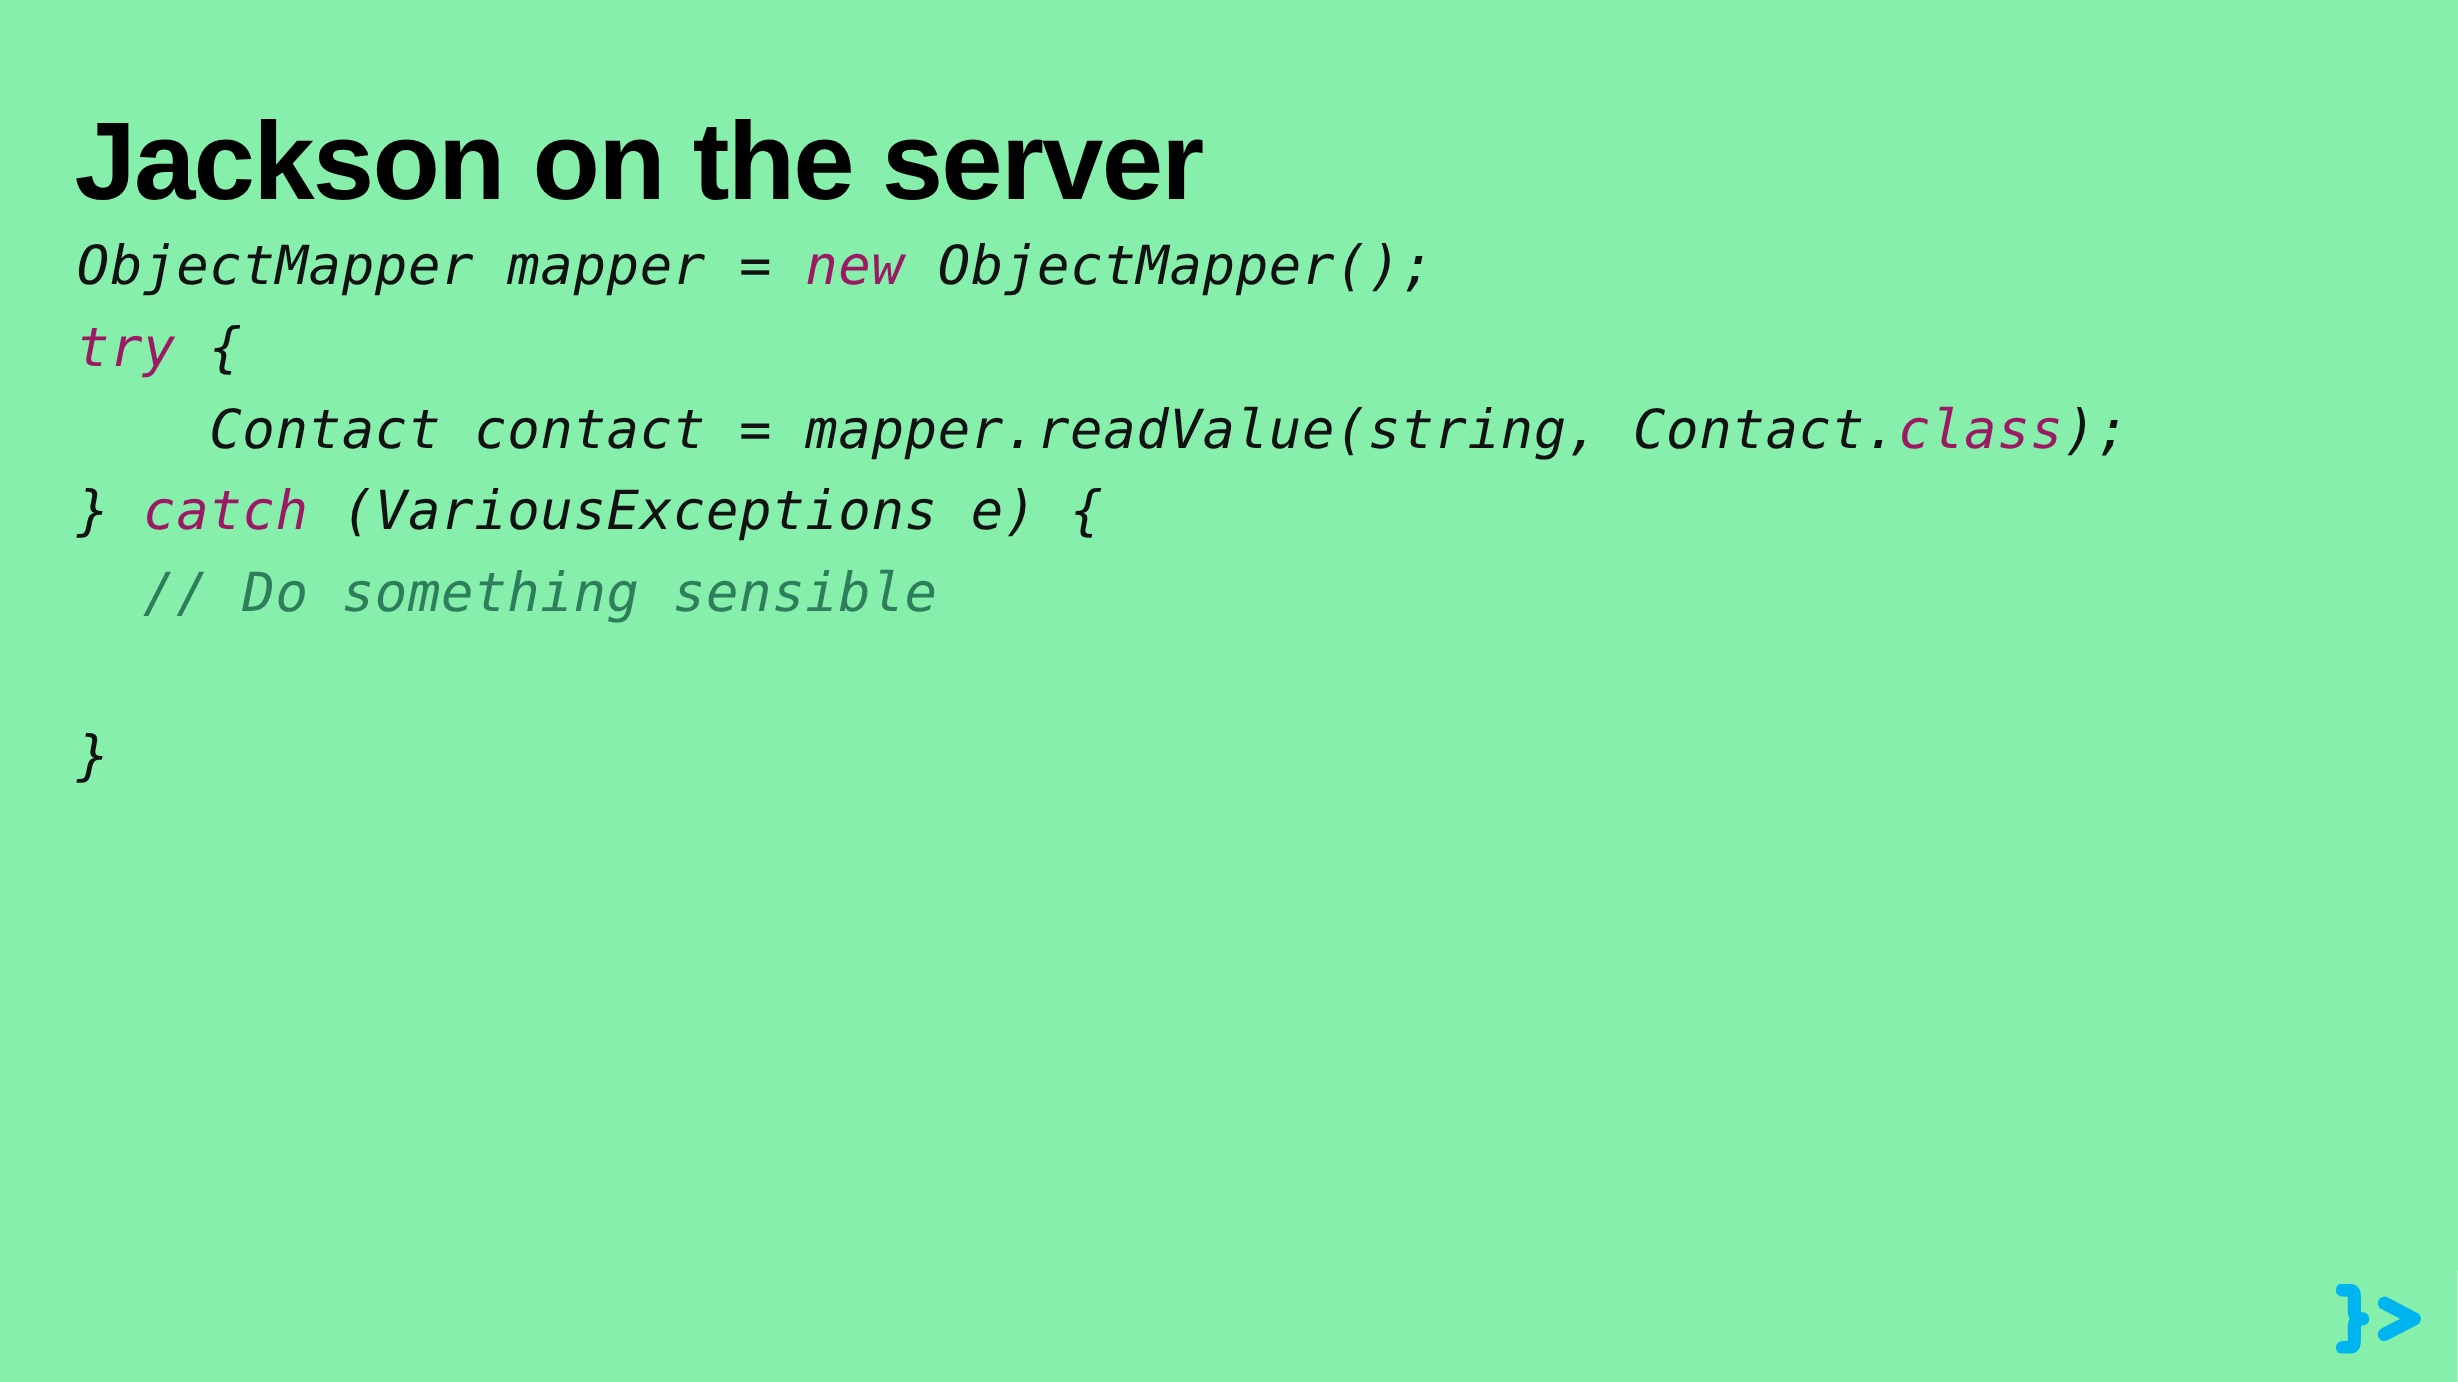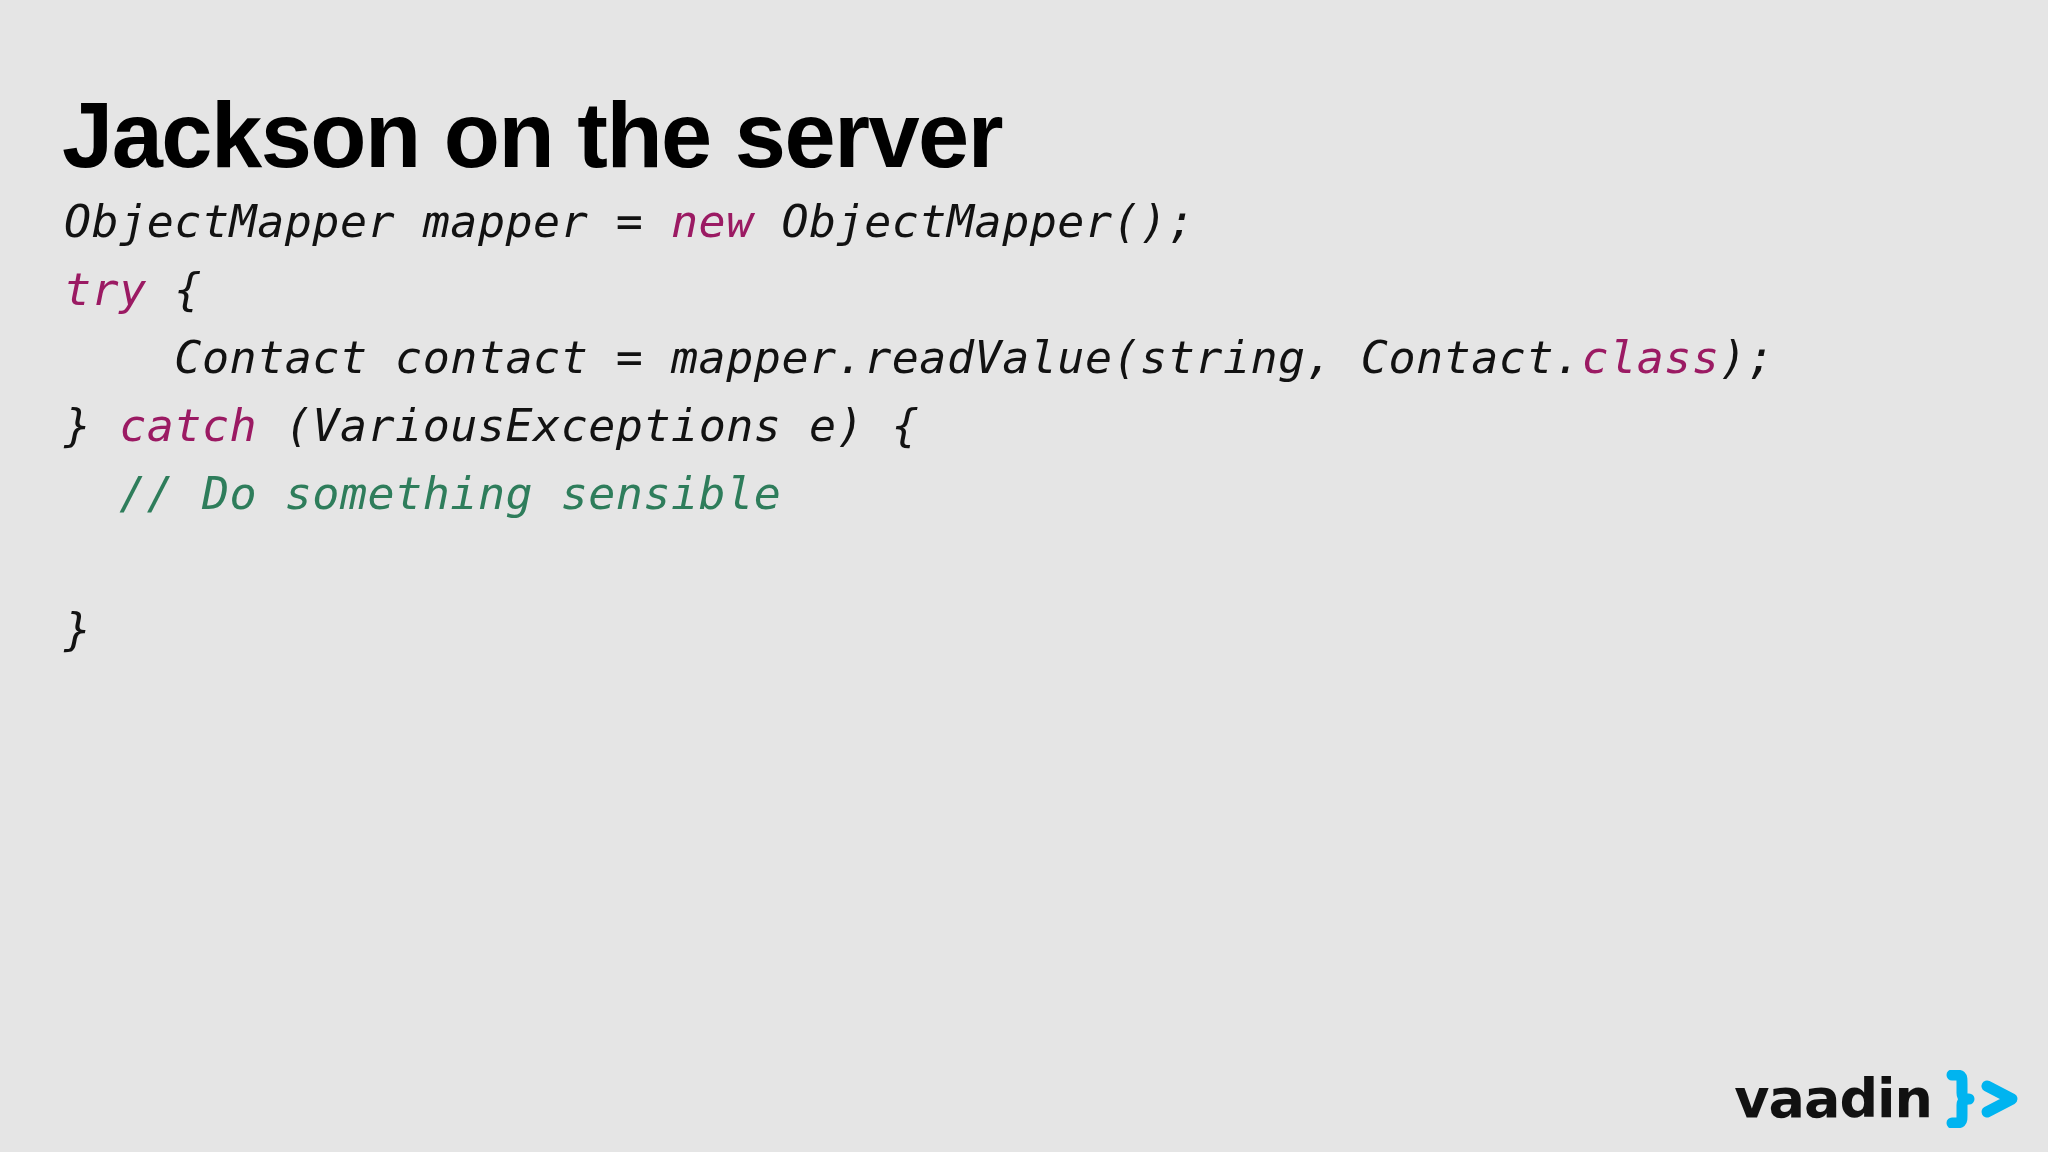--- a/index.html
+++ b/index.html
@@ -12,21 +12,21 @@
     height: 1152px;
     position: relative;
     overflow: hidden;
     font-family: "Liberation Sans", sans-serif;
     -webkit-font-smoothing: antialiased;
   }
 
   .slide {
     position: absolute;
     inset: 0;
-    background: #e5e5e5;
+    background: #86efac;
   }
 
   
   .slide-title {
     position: absolute;
     left: 62px;
     top: 14px;
     font-family: "Liberation Sans", "DejaVu Sans", sans-serif;
     font-weight: 700;
     font-size: 92px;
@@ -86,21 +86,20 @@
 </head>
 <body style="background: rgb(255, 255, 255);">
 
 <div class="slide">
 
   <h1 class="slide-title">Jackson on the server</h1>
 
   <div class="code-block" id="code-block"><div class="code-line"><span class="tok-plain" style="color: rgb(18, 18, 18);">ObjectMapper mapper = </span><span class="tok-kw" style="color: rgb(155, 26, 99);">new</span><span class="tok-plain" style="color: rgb(18, 18, 18);"> ObjectMapper();</span></div><div class="code-line"><span class="tok-kw" style="color: rgb(155, 26, 99);">try</span><span class="tok-plain" style="color: rgb(18, 18, 18);"> {</span></div><div class="code-line"><span class="tok-plain" style="color: rgb(18, 18, 18);">    Contact contact = mapper.readValue(string, Contact.</span><span class="tok-kw" style="color: rgb(155, 26, 99);">class</span><span class="tok-plain" style="color: rgb(18, 18, 18);">);</span></div><div class="code-line"><span class="tok-plain" style="color: rgb(18, 18, 18);">} </span><span class="tok-kw" style="color: rgb(155, 26, 99);">catch</span><span class="tok-plain" style="color: rgb(18, 18, 18);"> (VariousExceptions e) {</span></div><div class="code-line"><span class="tok-cmt" style="color: rgb(46, 125, 91);">  // Do something sensible</span></div><div class="code-line">&nbsp;</div><div class="code-line"><span class="tok-plain" style="color: rgb(18, 18, 18);">}</span></div></div>
 
   <div class="vaadin-logo">
-    <span class="vaadin-wordmark" style="color: rgb(17, 17, 17);">vaadin</span>
     <svg class="vaadin-mark" viewBox="0 0 78 58" aria-hidden="true">
       <g id="vaadin-mark-paths" fill="none" stroke-linecap="round" stroke-linejoin="round" stroke="#00B4F0">
         <path d="M6 5 C16 5 16 5 16 14 L16 23 C16 28 20 29 23 29 C20 29 16 30 16 35 L16 44 C16 53 16 53 6 53" stroke-width="11"></path>
         <path d="M41 16 L66 29 L41 42" stroke-width="11"></path>
       </g>
     </svg>
   </div>
 
 </div>
 

